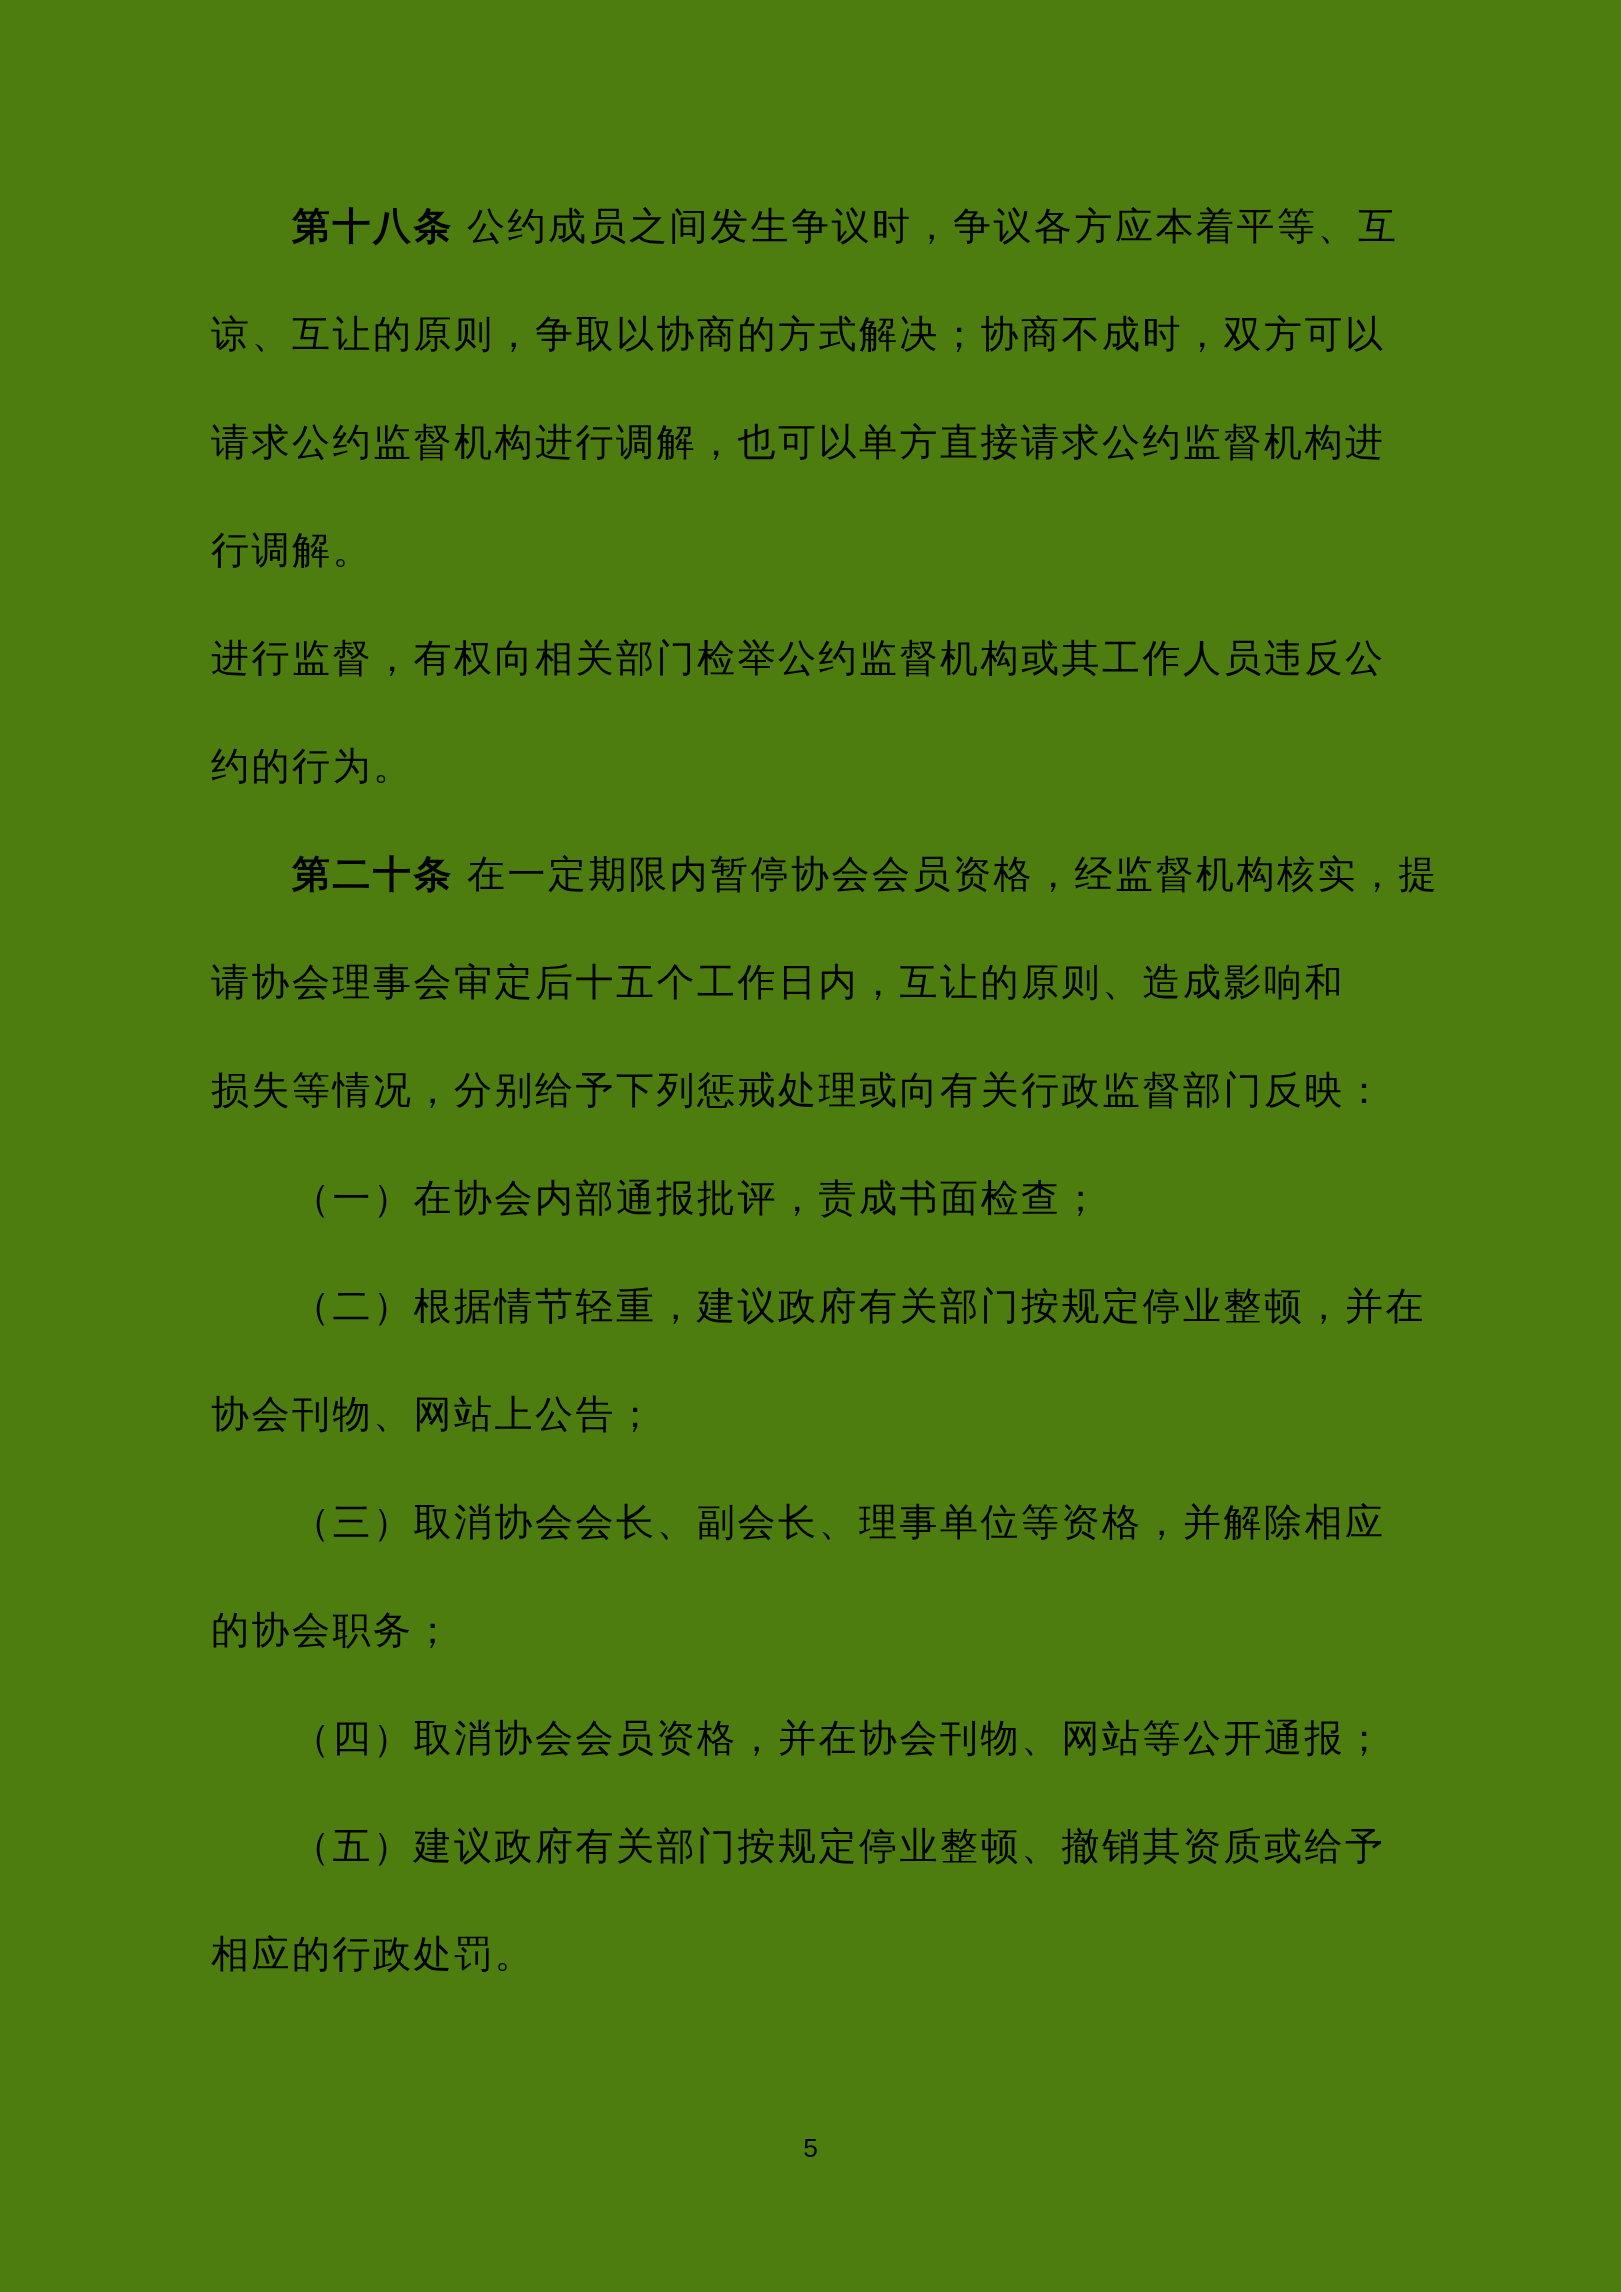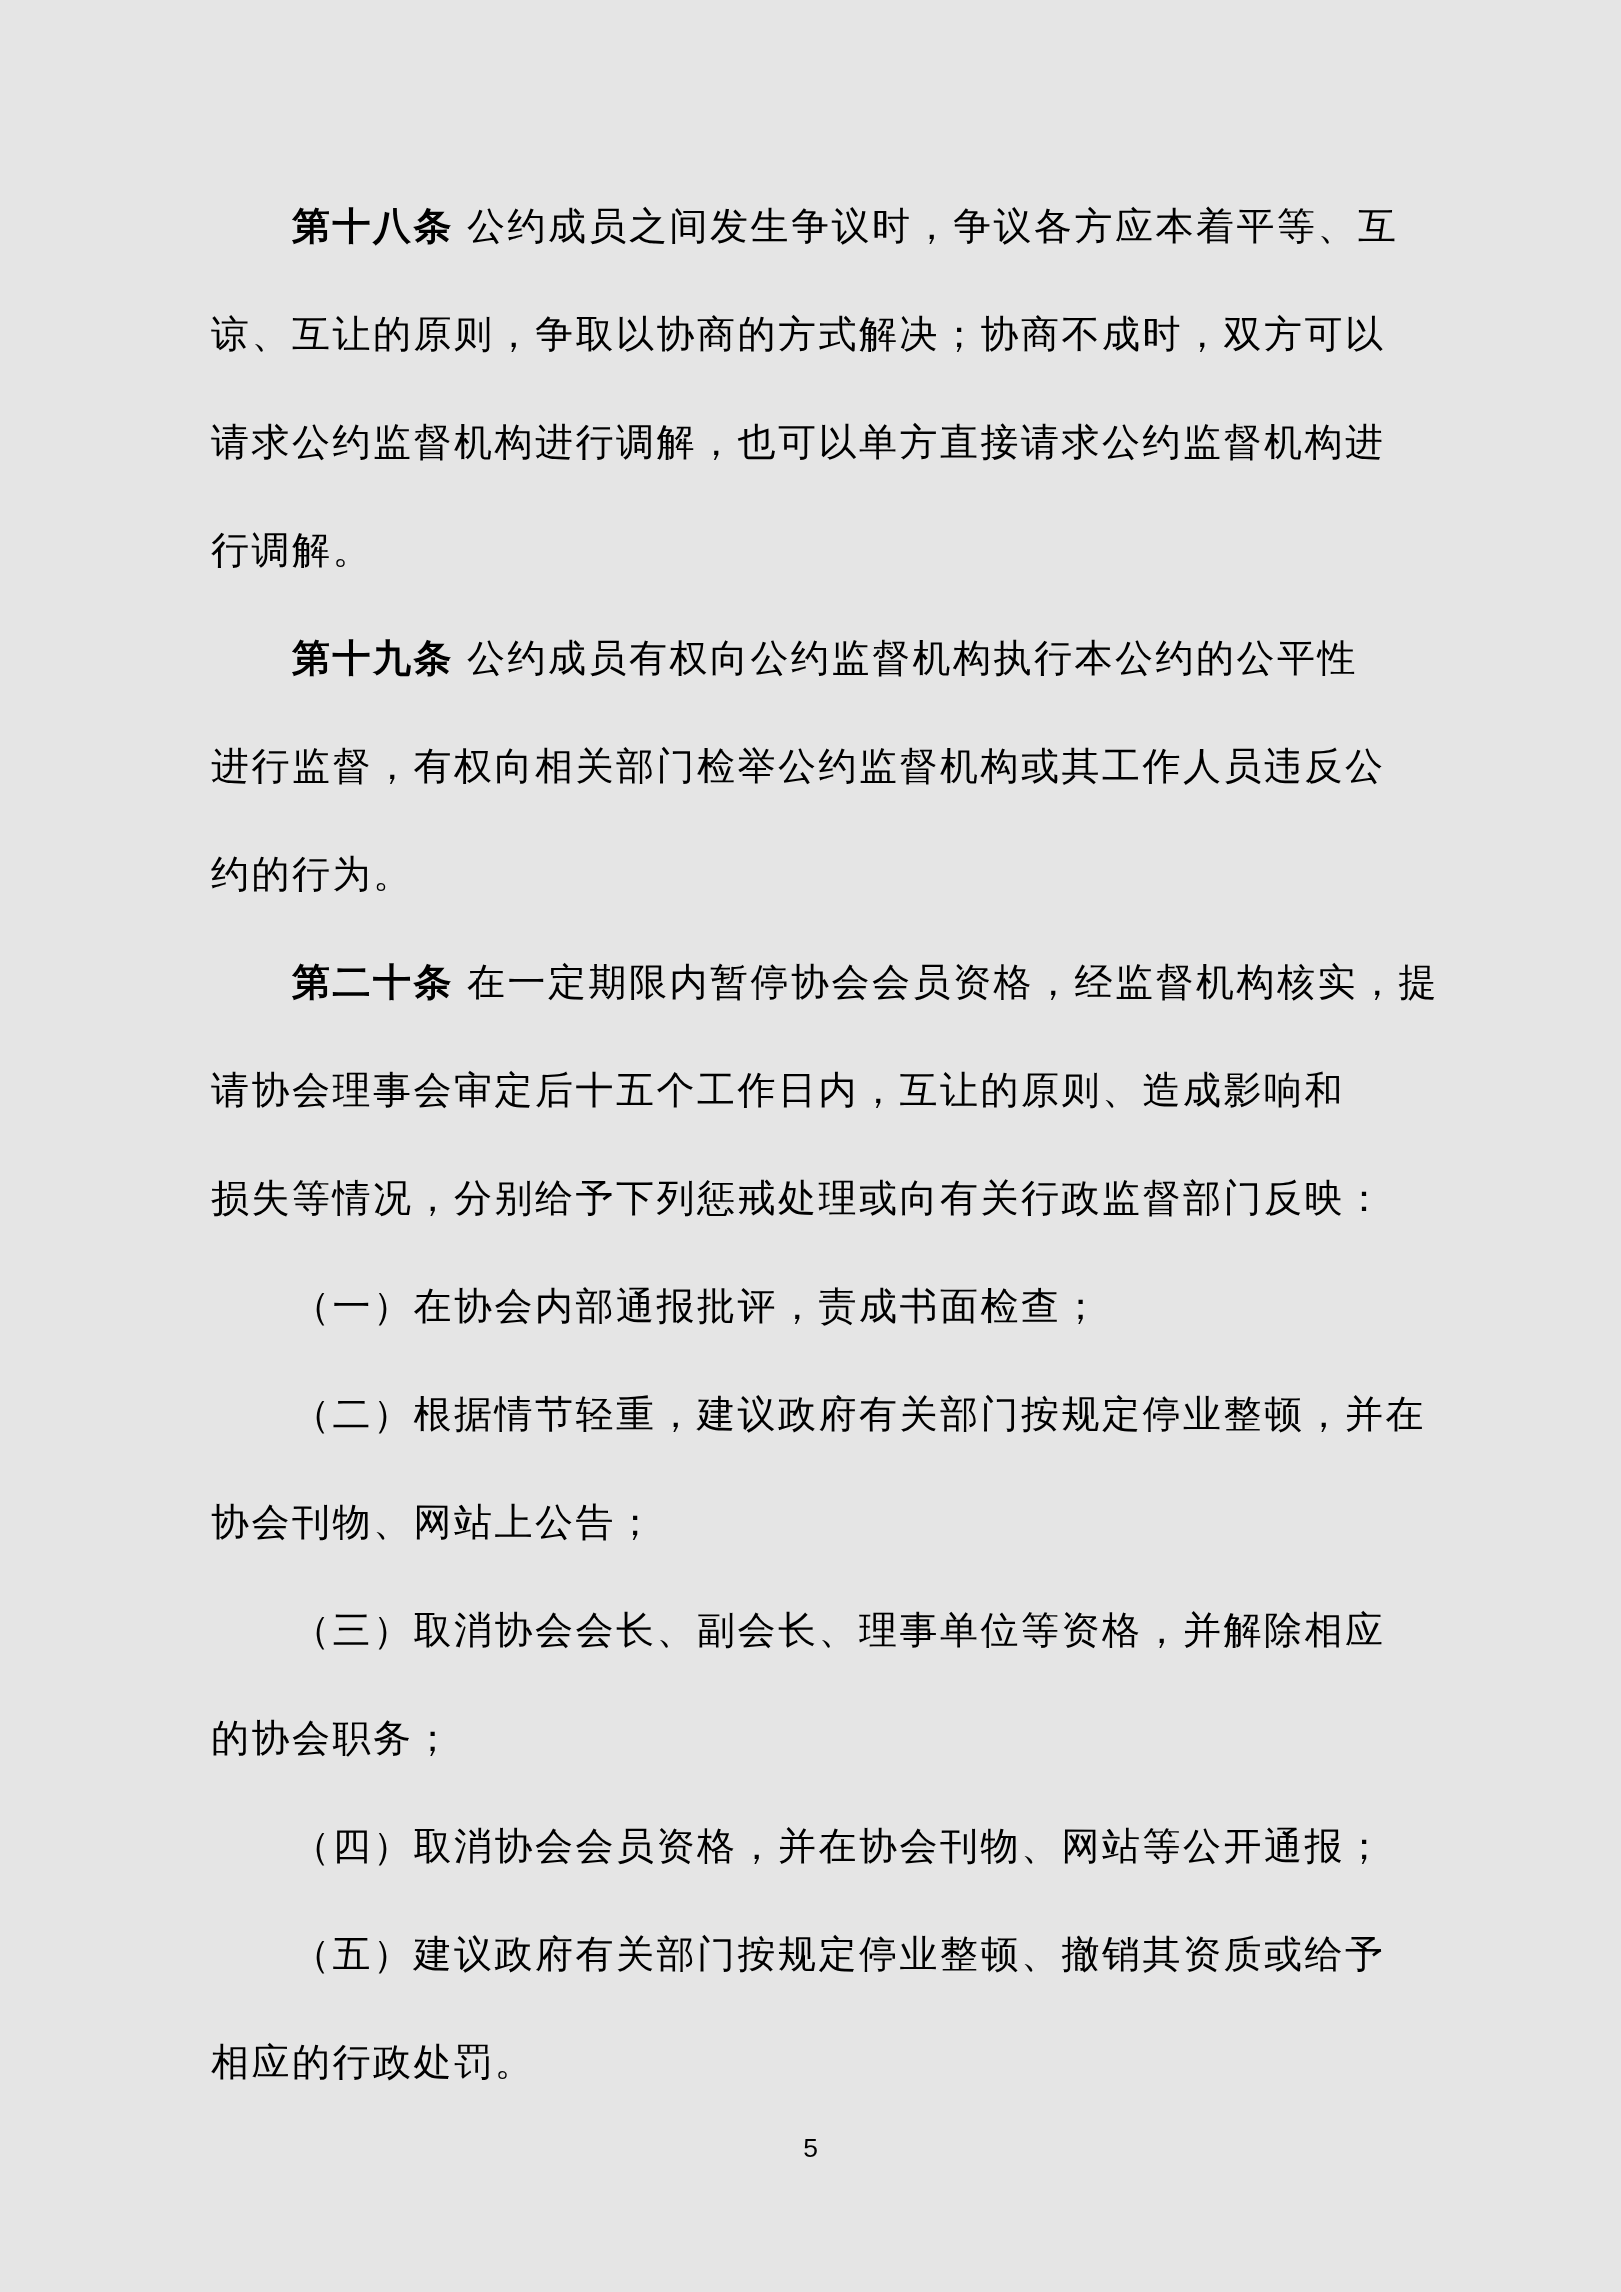--- a/index.html
+++ b/index.html
@@ -4,21 +4,21 @@
 <style>
   html, body {
     margin: 0;
     padding: 0;
     background: #ffffff;
   }
   .page {
     position: relative;
     width: 1621px;
     height: 2293px;
-    background: #e5e5e5;
+    background: #4d7c0f;
     overflow: hidden;
     font-family: "Liberation Sans", "DejaVu Sans", sans-serif;
   }
   .content {
     position: absolute;
     left: 211px;
     top: 172px;
     width: 1201px;
   }
   .line {
@@ -48,21 +48,20 @@
 </style>
 </head>
 <body>
 
 <div class="page">
   <div class="content">
       <div class="line indent"><span class="seg bold">第十八条</span><span class="seg"> 公约成员之间发生争议时，争议各方应本着平等、互</span></div>
       <div class="line"><span class="seg">谅、互让的原则，争取以协商的方式解决；协商不成时，双方可以</span></div>
       <div class="line"><span class="seg">请求公约监督机构进行调解，也可以单方直接请求公约监督机构进</span></div>
       <div class="line"><span class="seg">行调解。</span></div>
-      <div class="line indent"><span class="seg bold">第十九条</span><span class="seg"> 公约成员有权向公约监督机构执行本公约的公平性</span></div>
       <div class="line"><span class="seg">进行监督，有权向相关部门检举公约监督机构或其工作人员违反公</span></div>
       <div class="line"><span class="seg">约的行为。</span></div>
       <div class="line indent"><span class="seg bold">第二十条</span><span class="seg"> 在一定期限内暂停协会会员资格，经监督机构核实，提</span></div>
       <div class="line"><span class="seg">请协会理事会审定后十五个工作日内，互让的原则、造成影响和</span></div>
       <div class="line"><span class="seg">损失等情况，分别给予下列惩戒处理或向有关行政监督部门反映：</span></div>
       <div class="line indent"><span class="seg">（一）在协会内部通报批评，责成书面检查；</span></div>
       <div class="line indent"><span class="seg">（二）根据情节轻重，建议政府有关部门按规定停业整顿，并在</span></div>
       <div class="line"><span class="seg">协会刊物、网站上公告；</span></div>
       <div class="line indent"><span class="seg">（三）取消协会会长、副会长、理事单位等资格，并解除相应</span></div>
       <div class="line"><span class="seg">的协会职务；</span></div>

